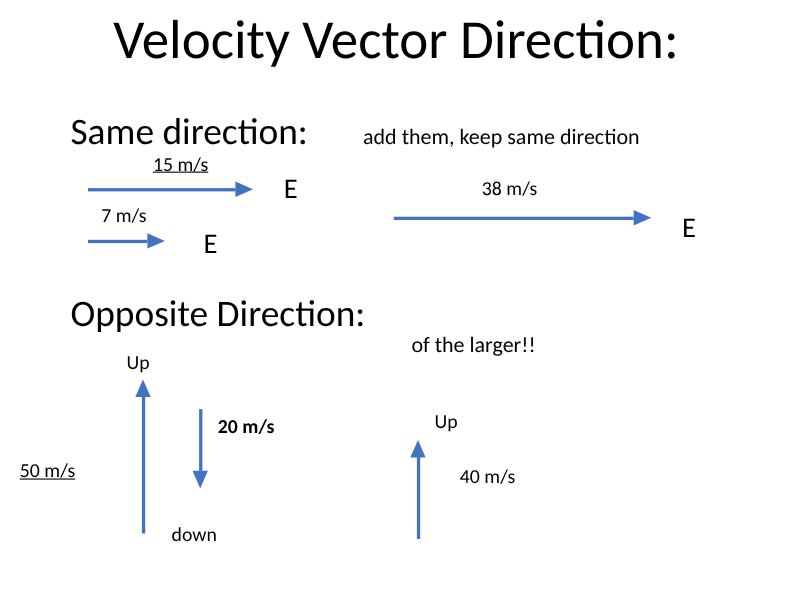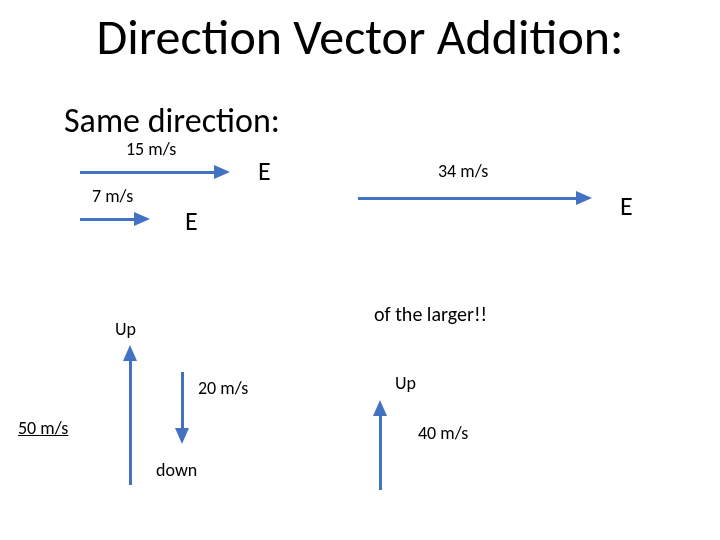--- a/index.html
+++ b/index.html
@@ -91,60 +91,62 @@
     border-left: 7px solid transparent;
     border-right: 7px solid transparent;
     border-top: 16px solid #4372c3;
   }
 </style>
 </head>
 <body>
 
 <div class="slide">
 
-  <div class="title">Direction Vector Addition:</div>
+  <div class="title">Velocity Vector Direction:</div>
 
   <div class="subhead" style="left:64px; top:100px;">Same direction:</div>
+  <div class="note" style="left:330px; top:113px;">add them, keep same direction</div>
 
-  <div class="small" style="left:126px; top:138px;">15 m/s</div>
+  <div class="small" style="left:139px; top:138px;text-decoration:underline;">15 m/s</div>
   <div class="arrow-h" style="left:80px; top:172px;">
     <div class="shaft" style="width:134px;"></div>
     <div class="head" style="left:134px;"></div>
   </div>
   <div class="dir" style="left:258px; top:155px;">E</div>
 
   <div class="small" style="left:92px; top:185px;">7 m/s</div>
   <div class="arrow-h" style="left:80px; top:219px;">
     <div class="shaft" style="width:54px;"></div>
     <div class="head" style="left:54px;"></div>
   </div>
   <div class="dir" style="left:185px; top:205px;">E</div>
 
-  <div class="small" style="left:438px; top:160px;">34 m/s</div>
+  <div class="small" style="left:438px; top:160px;">38 m/s</div>
   <div class="arrow-h" style="left:358px; top:198px;">
     <div class="shaft" style="width:218px;"></div>
     <div class="head" style="left:218px;"></div>
   </div>
   <div class="dir" style="left:620px; top:190px;">E</div>
 
+  <div class="subhead" style="left:64px; top:265px;">Opposite Direction:</div>
   <div class="note" style="left:374px; top:302px;">of the larger!!</div>
 
   <div class="small" style="left:115px; top:318px;">Up</div>
   <div class="arrow-v" style="left:130px; top:345px;">
     <div class="head-up" style="top:0;"></div>
     <div class="shaft" style="top:14px; height:126px;"></div>
   </div>
   <div class="small" style="left:18px; top:417px;text-decoration:underline;">50 m/s</div>
 
-  <div class="small" style="left:198px; top:377px;">20 m/s</div>
+  <div class="small" style="left:198px; top:377px;font-weight:bold;">20 m/s</div>
   <div class="arrow-v" style="left:182px; top:372px;">
     <div class="shaft" style="top:0; height:56px;"></div>
     <div class="head-down" style="top:56px;"></div>
   </div>
-  <div class="small" style="left:156px; top:459px;text-align:center;">down</div>
+  <div class="small" style="left:156px; top:475px;text-align:center;">down</div>
 
   <div class="small" style="left:395px; top:372px;">Up</div>
   <div class="arrow-v" style="left:380px; top:400px;">
     <div class="head-up" style="top:0;"></div>
     <div class="shaft" style="top:14px; height:76px;"></div>
   </div>
   <div class="small" style="left:418px; top:422px;">40 m/s</div>
 
 </div>
 

